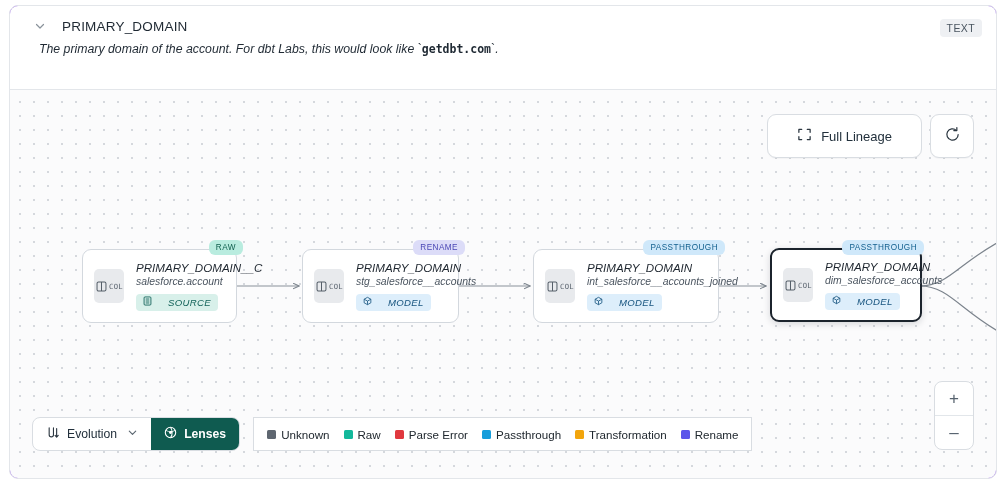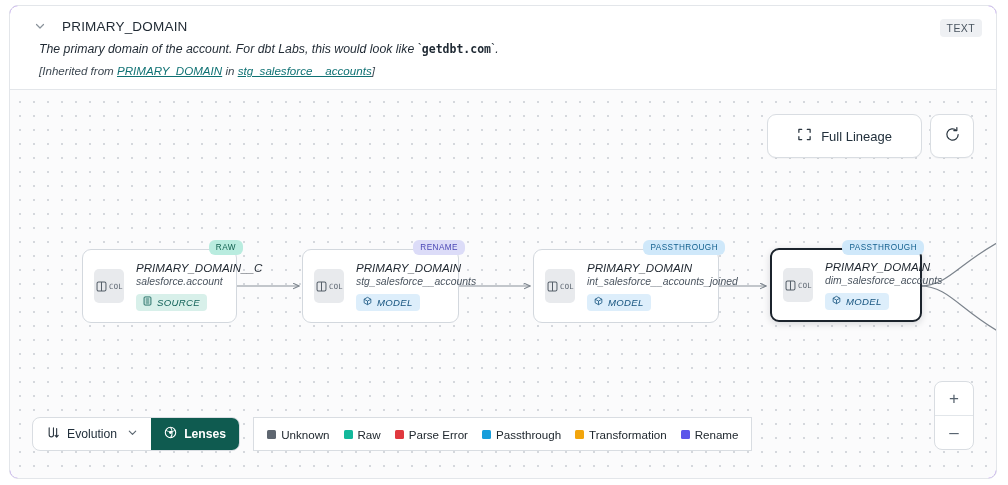--- a/index.html
+++ b/index.html
@@ -192,21 +192,21 @@
     flex-direction: column;
     gap: 2px;
     font-style: italic;
   }
   .ntitle { font-size: 11.6px; color: #1d252e; }
   .nsub   { font-size: 10.4px; color: #4b5560; }
   .tagrow { margin-top: 3px; }
   .tag {
     display: inline-flex;
     align-items: center;
-    gap: 5px;
+    gap: 16px;
     font-size: 9.6px;
     letter-spacing: .3px;
     padding: 2.5px 7px;
     border-radius: 4px;
   }
   .tag.source { background: #d8f0ea; color: #14635a; }
   .tag.model  { background: #ddeefb; color: #17547f; }
 
   .badge {
     position: absolute;
@@ -287,23 +287,20 @@
           </svg>
         </span>
         <span class="hdr-title">PRIMARY_DOMAIN</span>
       </div>
       <div class="text-badge">TEXT</div>
 
       <div class="desc">
         <span>The primary domain of the account. For dbt Labs, this would look like </span><span class="tick">`</span><span class="code">getdbt.com</span><span class="tick">`</span><span>.</span>
       </div>
 
-      <div class="inherit">
-        <span>[Inherited from </span><a href="#">PRIMARY_DOMAIN</a><span> in </span><a href="#">stg_salesforce__accounts</a><span>]</span>
-      </div>
     </div>
 
     <div class="canvas">
 
       <svg class="edges">
         <defs>
           <marker id="arrow" markerWidth="7" markerHeight="7" refX="6" refY="3.2" orient="auto" markerUnits="userSpaceOnUse">
             <path d="M0,0.4 L6.2,3.2 L0,6" fill="none" stroke="#7c848d" stroke-width="1.1"></path>
           </marker>
         </defs>

